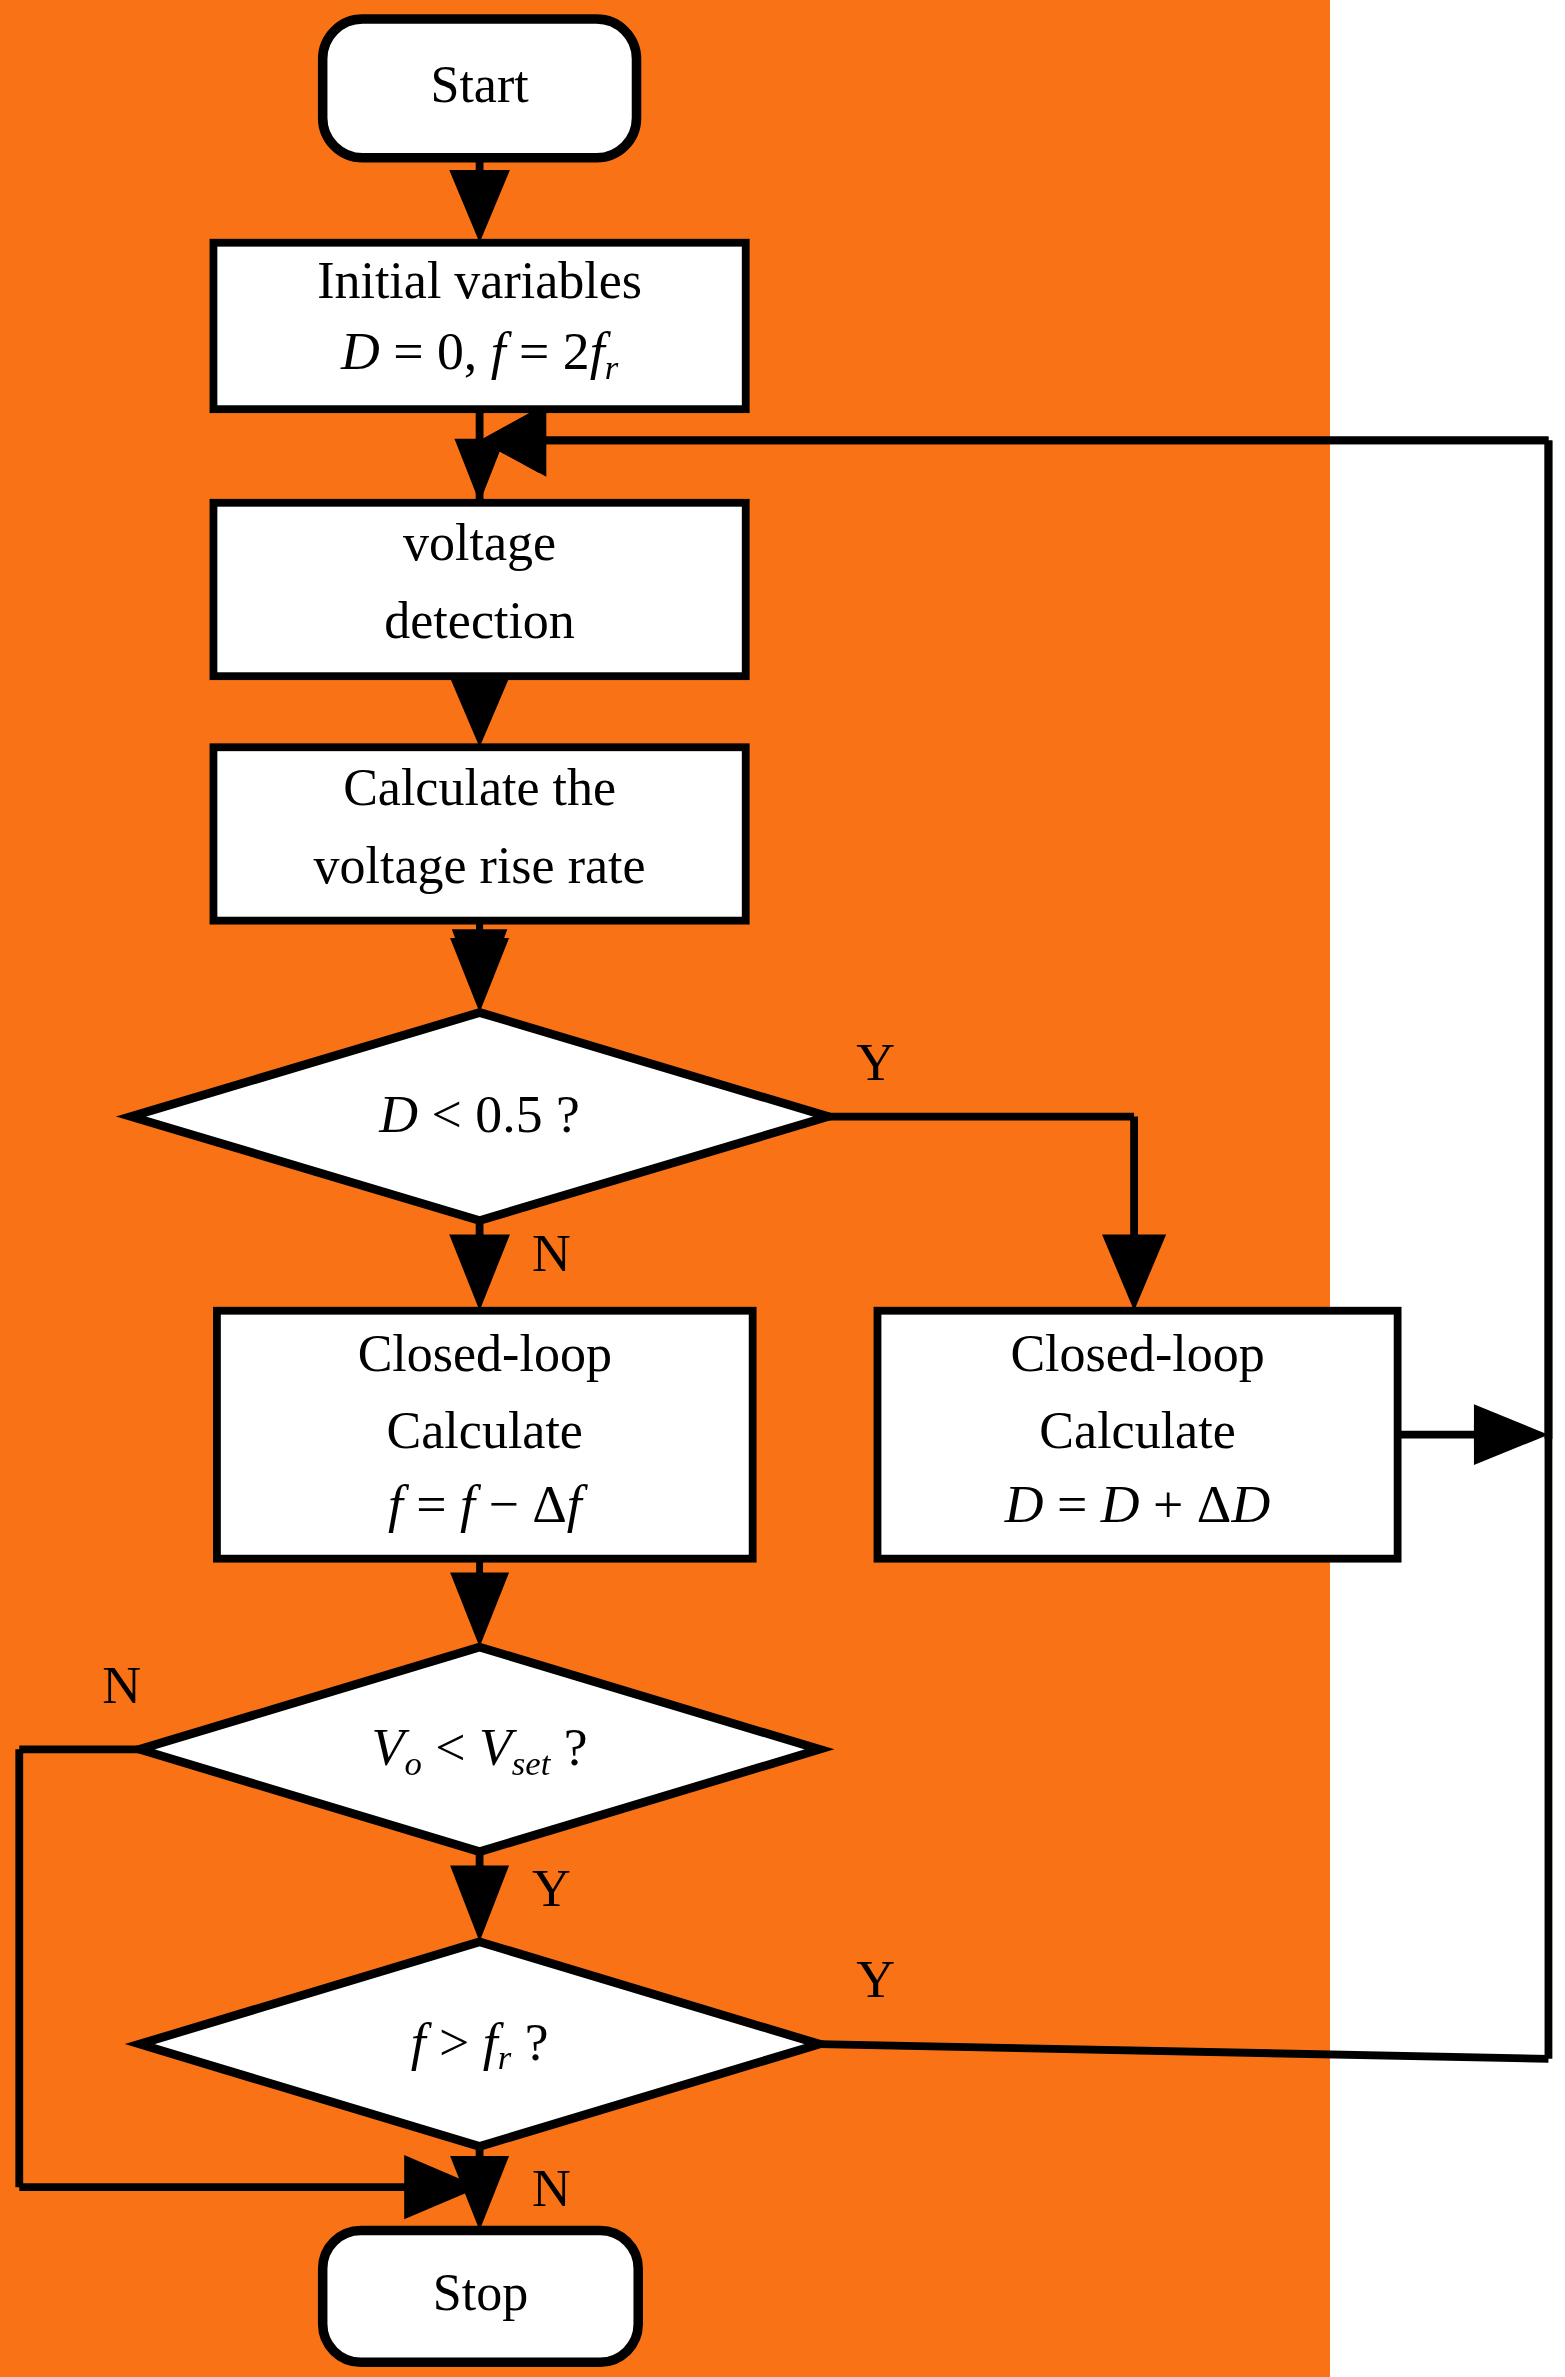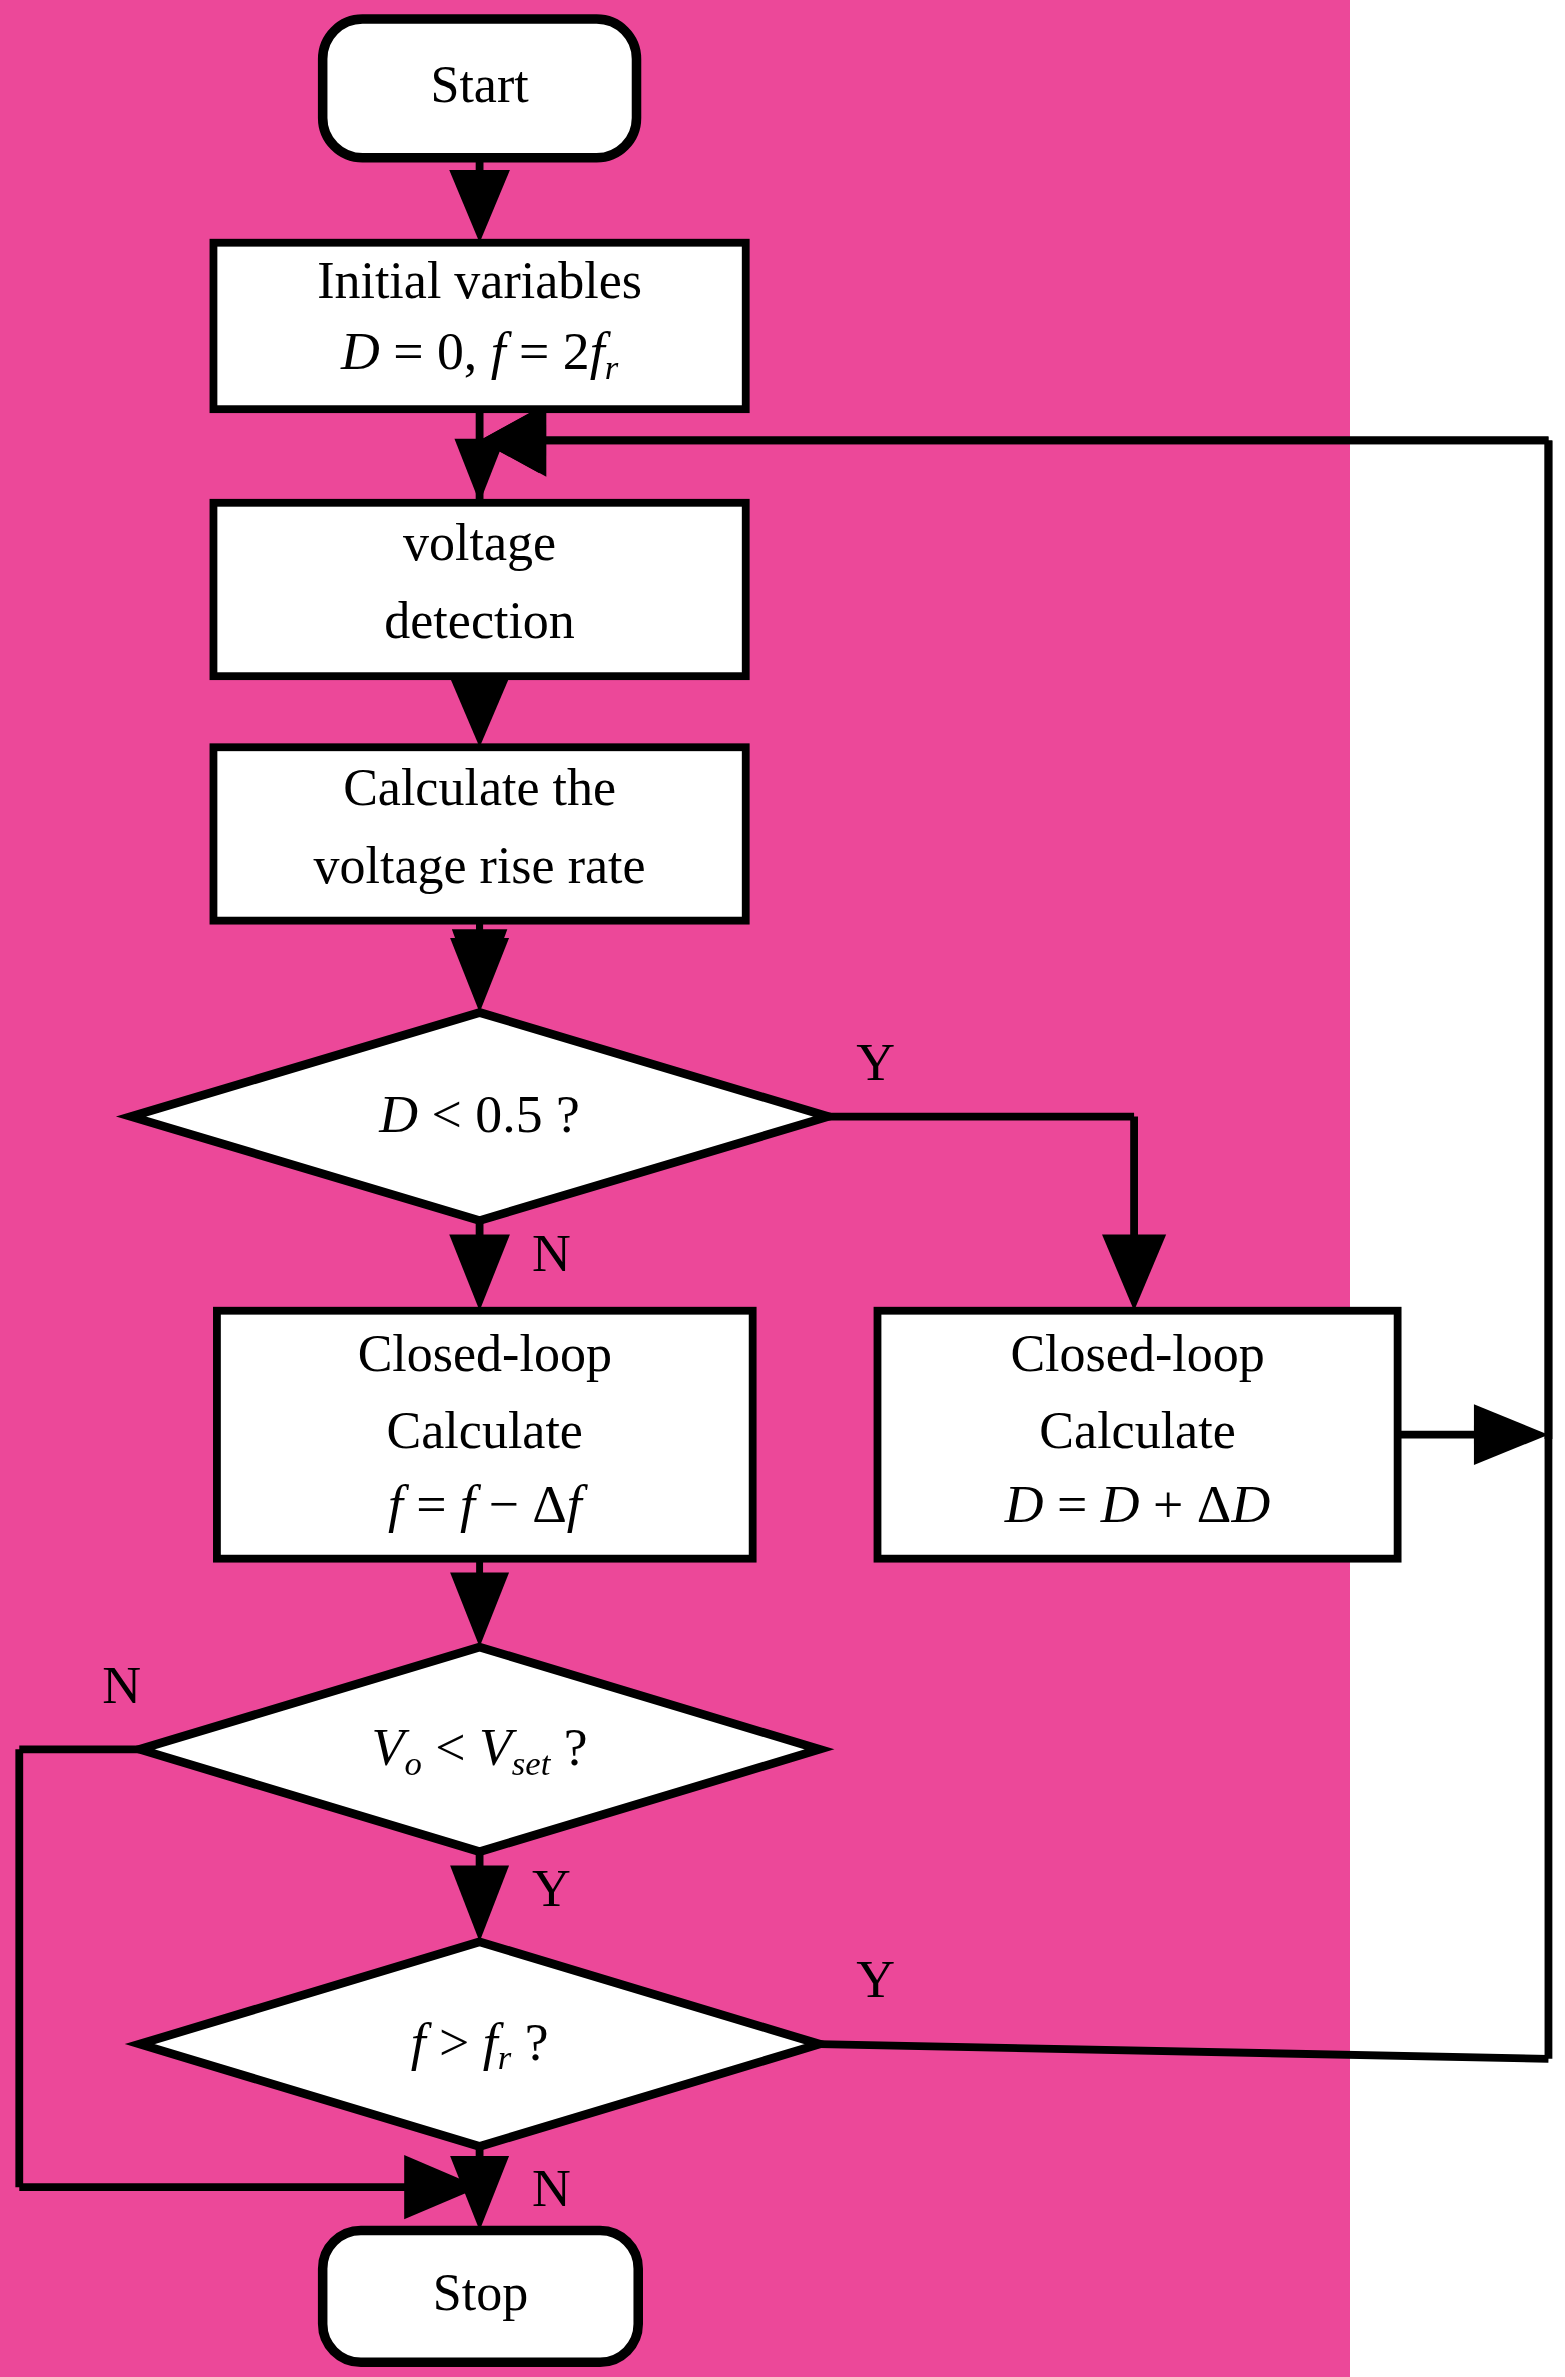--- a/index.html
+++ b/index.html
@@ -4,23 +4,22 @@
 <style>
   html, body {
     margin: 0;
     padding: 0;
     background: #ffffff;
   }
   #flow-root {
     position: relative;
     width: 1330px;
     height: 2377px;
-    background: #ec4899;
+    background: #f97316;
     font-family: "Liberation Serif", "DejaVu Serif", serif;
-    padding-left: 20px;
   }
   .node-shape {
     fill: #ffffff;
     stroke: #000000;
     stroke-width: 9;
   }
   .node-shape.rounded {
     stroke-width: 11;
   }
   .node-shape.diamond {

